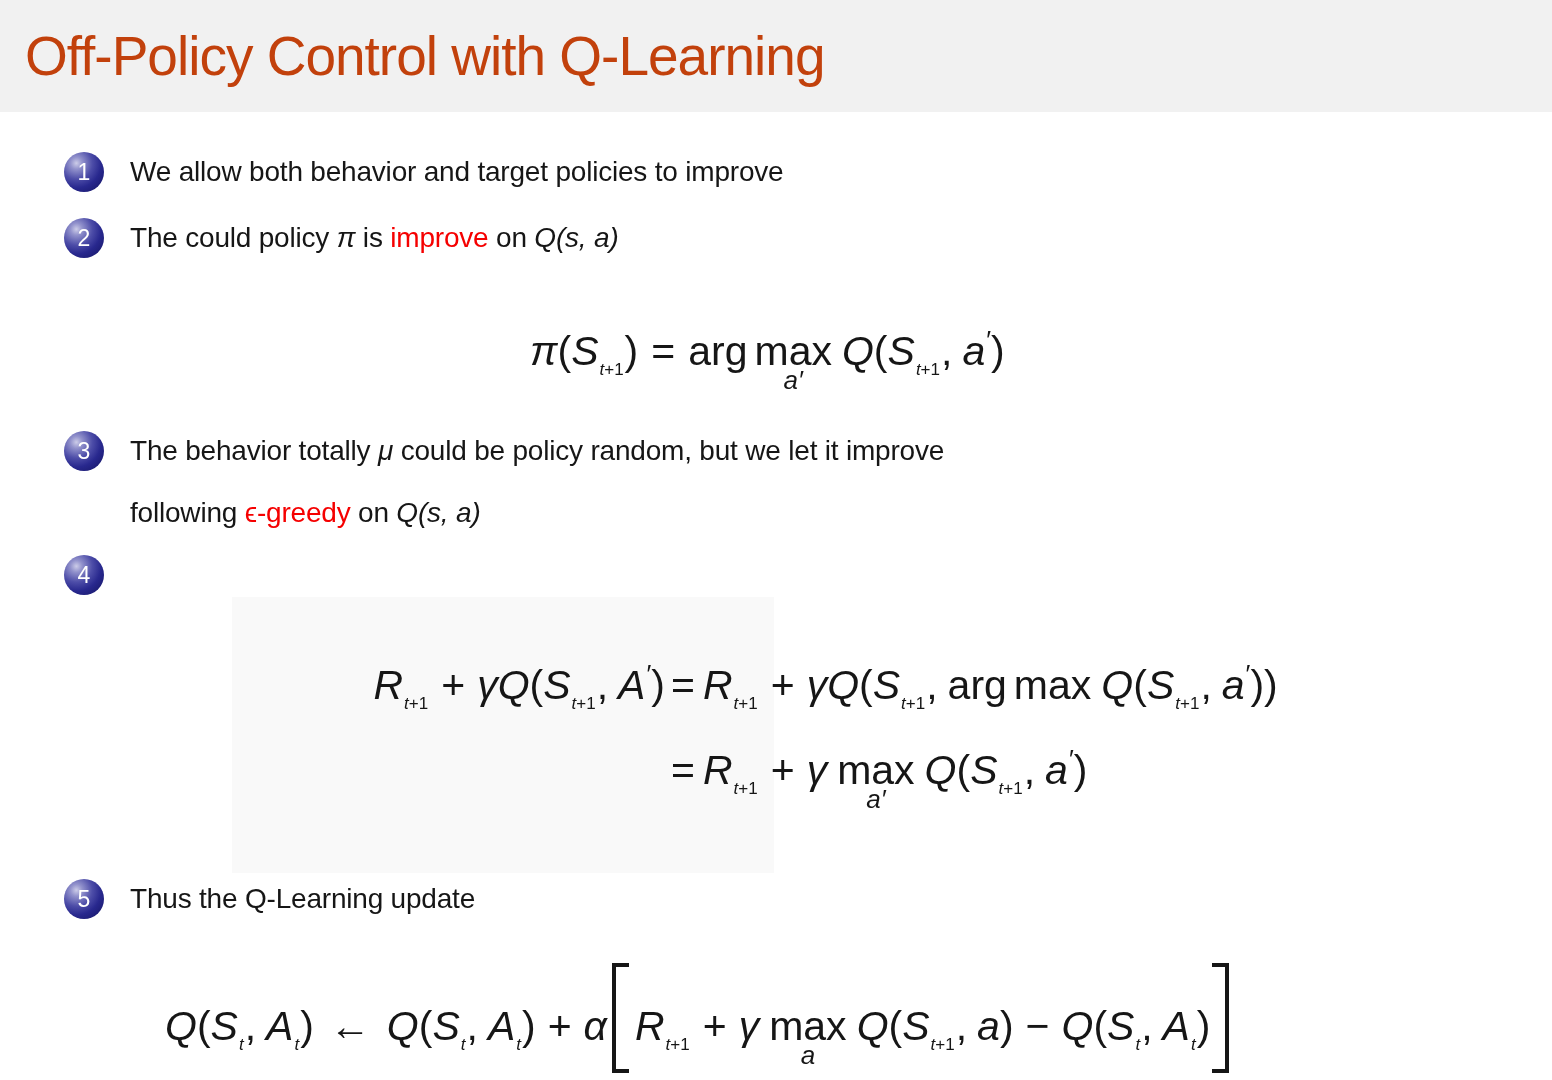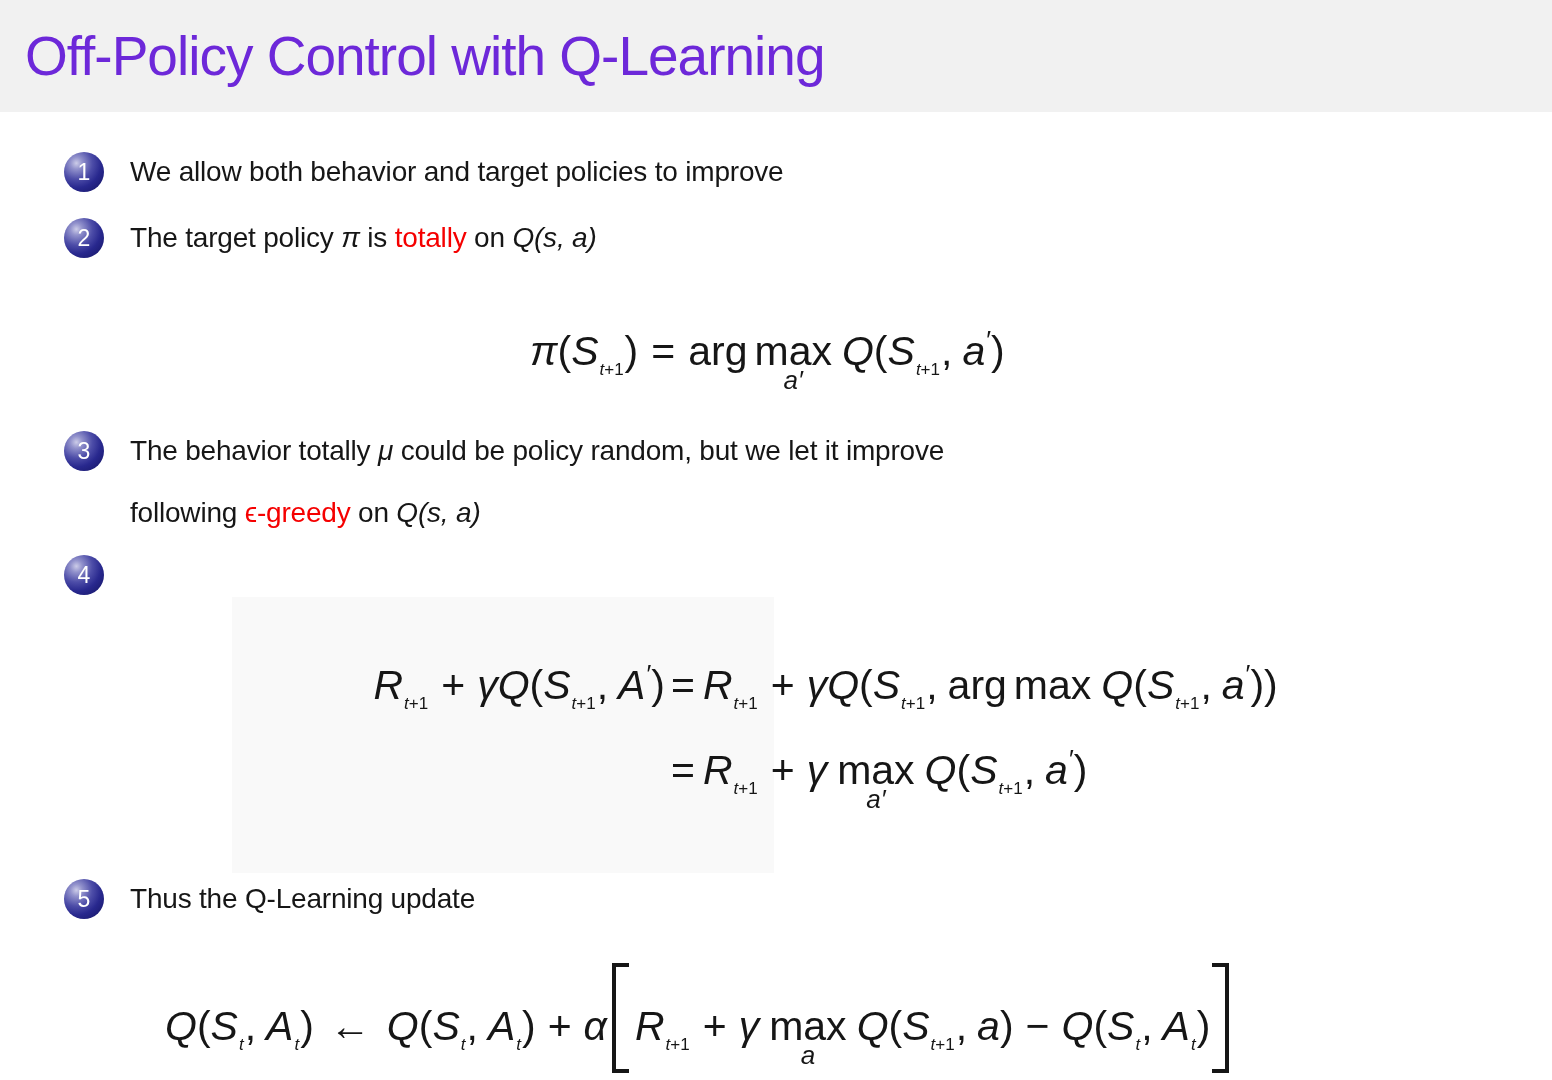--- a/index.html
+++ b/index.html
@@ -6,21 +6,21 @@
   body{
     width:1552px;height:1080px;background:#ffffff;
     font-family:"Liberation Sans","DejaVu Sans",sans-serif;
     color:#161616;overflow:hidden;
   }
   .slide{position:relative;width:1552px;height:1080px;background:#fff;overflow:hidden;}
 
   
   .header{position:absolute;top:0;left:0;width:1552px;height:112px;background:#f1f1f1;
     display:flex;align-items:center;}
-  .title{font-size:55px;padding-left:25px;letter-spacing:-1px;color:#6d28d9;}
+  .title{font-size:55px;padding-left:25px;letter-spacing:-1px;color:#c2410c;}
 
   
   .ghost{position:absolute;left:232px;top:597px;width:542px;height:276px;
     background:rgba(110,110,110,0.045);}
 
   
   .item{position:absolute;left:64px;display:flex;align-items:flex-start;}
   .ball{width:40px;height:40px;border-radius:50%;flex:0 0 40px;margin-top:11px;margin-right:26px;
     background:radial-gradient(circle at 31% 28%, #cccce8 0%, #9292cc 15%, #4d4da8 40%, #28288e 62%, #12125e 100%);
     color:#fff;font-size:23px;display:flex;align-items:center;justify-content:center;}
@@ -70,21 +70,21 @@
     <div class="ball">
         <span>1</span>
       </div>
     <div class="btext"><span>We allow both behavior and target policies to improve</span></div>
   </div>
 
   <div class="item" style="top:207px;">
     <div class="ball">
         <span>2</span>
       </div>
-    <div class="btext"><span>The target policy </span><span class="mv">π</span><span> is </span><span class="red">totally</span><span> on </span><span class="mv">Q(s, a)</span></div>
+    <div class="btext"><span>The could policy </span><span class="mv">π</span><span> is </span><span class="red">improve</span><span> on </span><span class="mv">Q(s, a)</span></div>
   </div>
 
   <div class="mrow" style="left:530px;top:310px;">
     <span class="mv">π</span><span class="mo">(</span><span class="mv">S</span><span class="sb"><span class="mv">t</span><span class="mo">+1</span></span><span class="mo">)</span><span class="mo eqc">=</span><span class="mo mgr7">arg</span><span class="stk mgr10"><span class="mo">max</span><span class="stk-under">a′</span></span><span class="mv">Q</span><span class="mo">(</span><span class="mv">S</span><span class="sb"><span class="mv">t</span><span class="mo">+1</span></span><span class="mo cmx">,</span><span class="mv">a</span><span class="sup">′</span><span class="mo">)</span>
   </div>
 
   <div class="item" style="top:420px;">
     <div class="ball">
         <span>3</span>
       </div>

